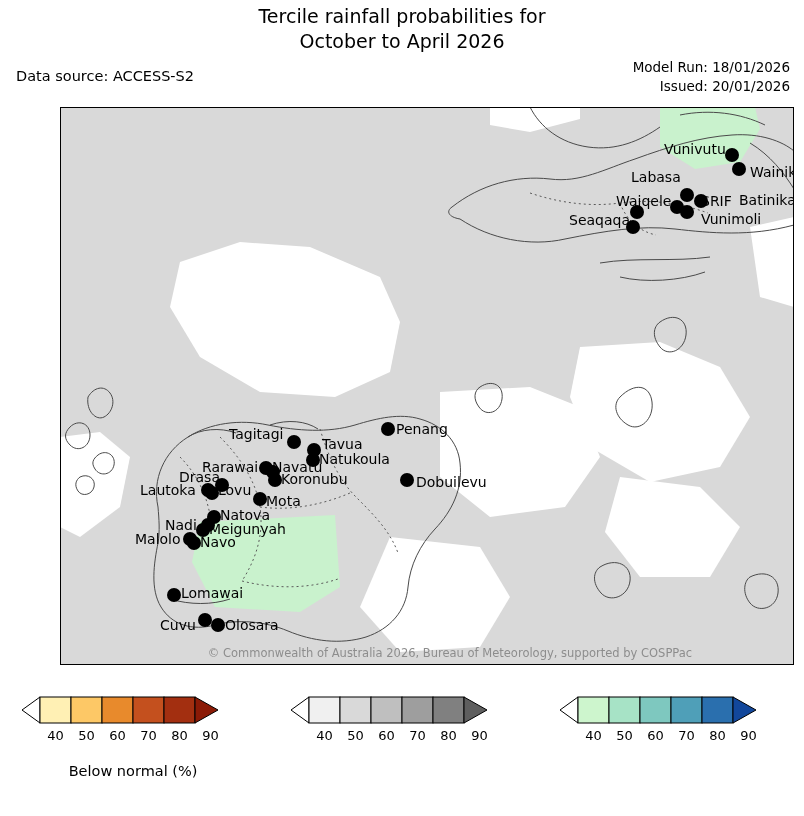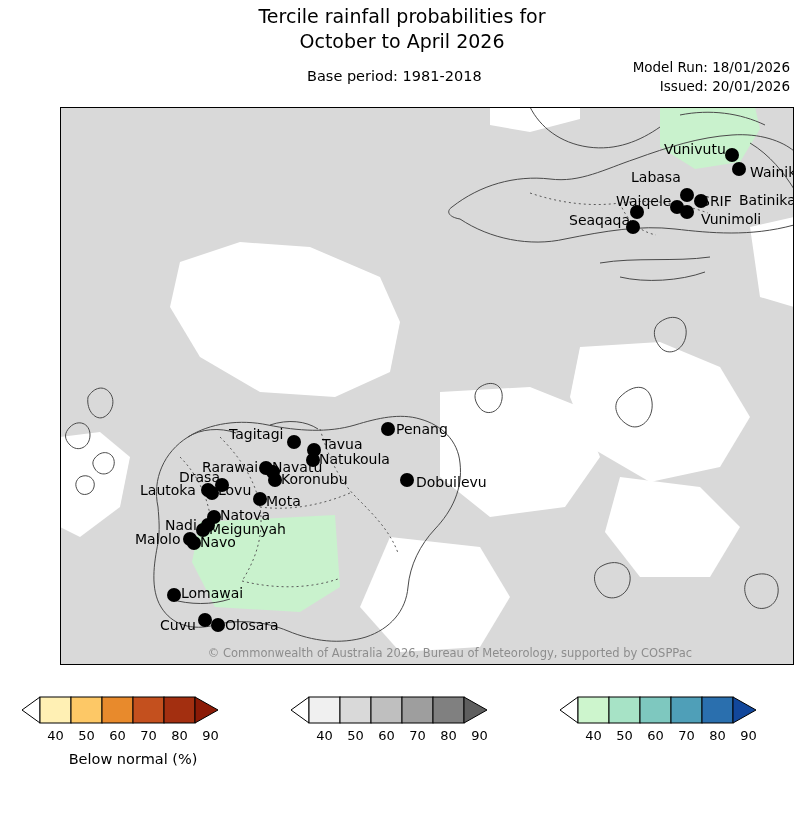--- a/index.html
+++ b/index.html
@@ -88,37 +88,37 @@
     letter-spacing: 0px;
     margin-top: -4px;
   }
   .legend .ticks span {
     display: inline-block;
     width: 26px;
     text-align: center;
   }
   .legend .cap {
     font-size: 14.5px;
-    margin-top: 8px;
+    margin-top: 20px;
     text-align: center;
   }
   text { font-family: "DejaVu Sans", sans-serif; }
   .lbl {
     font-size: 14px;
     fill: #000000;
   }
 </style>
 </head>
 <body>
 
 <div class="title">Tercile rainfall probabilities for
 October to April 2026</div>
 
 <div class="meta-row">
-  <div class="meta-center">Base period: 1981-2018</div>
+  <div class="meta-left">Data source: ACCESS-S2</div>
   <div class="meta-right">
     <div>Model Run: 18/01/2026</div>
     <div>Issued: 20/01/2026</div>
   </div>
 </div>
 
 <div class="map-wrap">
   <svg class="map-svg" width="734" height="558" viewBox="0 0 734 558">
     <rect x="0" y="0" width="734" height="558" fill="#d9d9d9" stroke="#000000" stroke-width="1"></rect>
 

